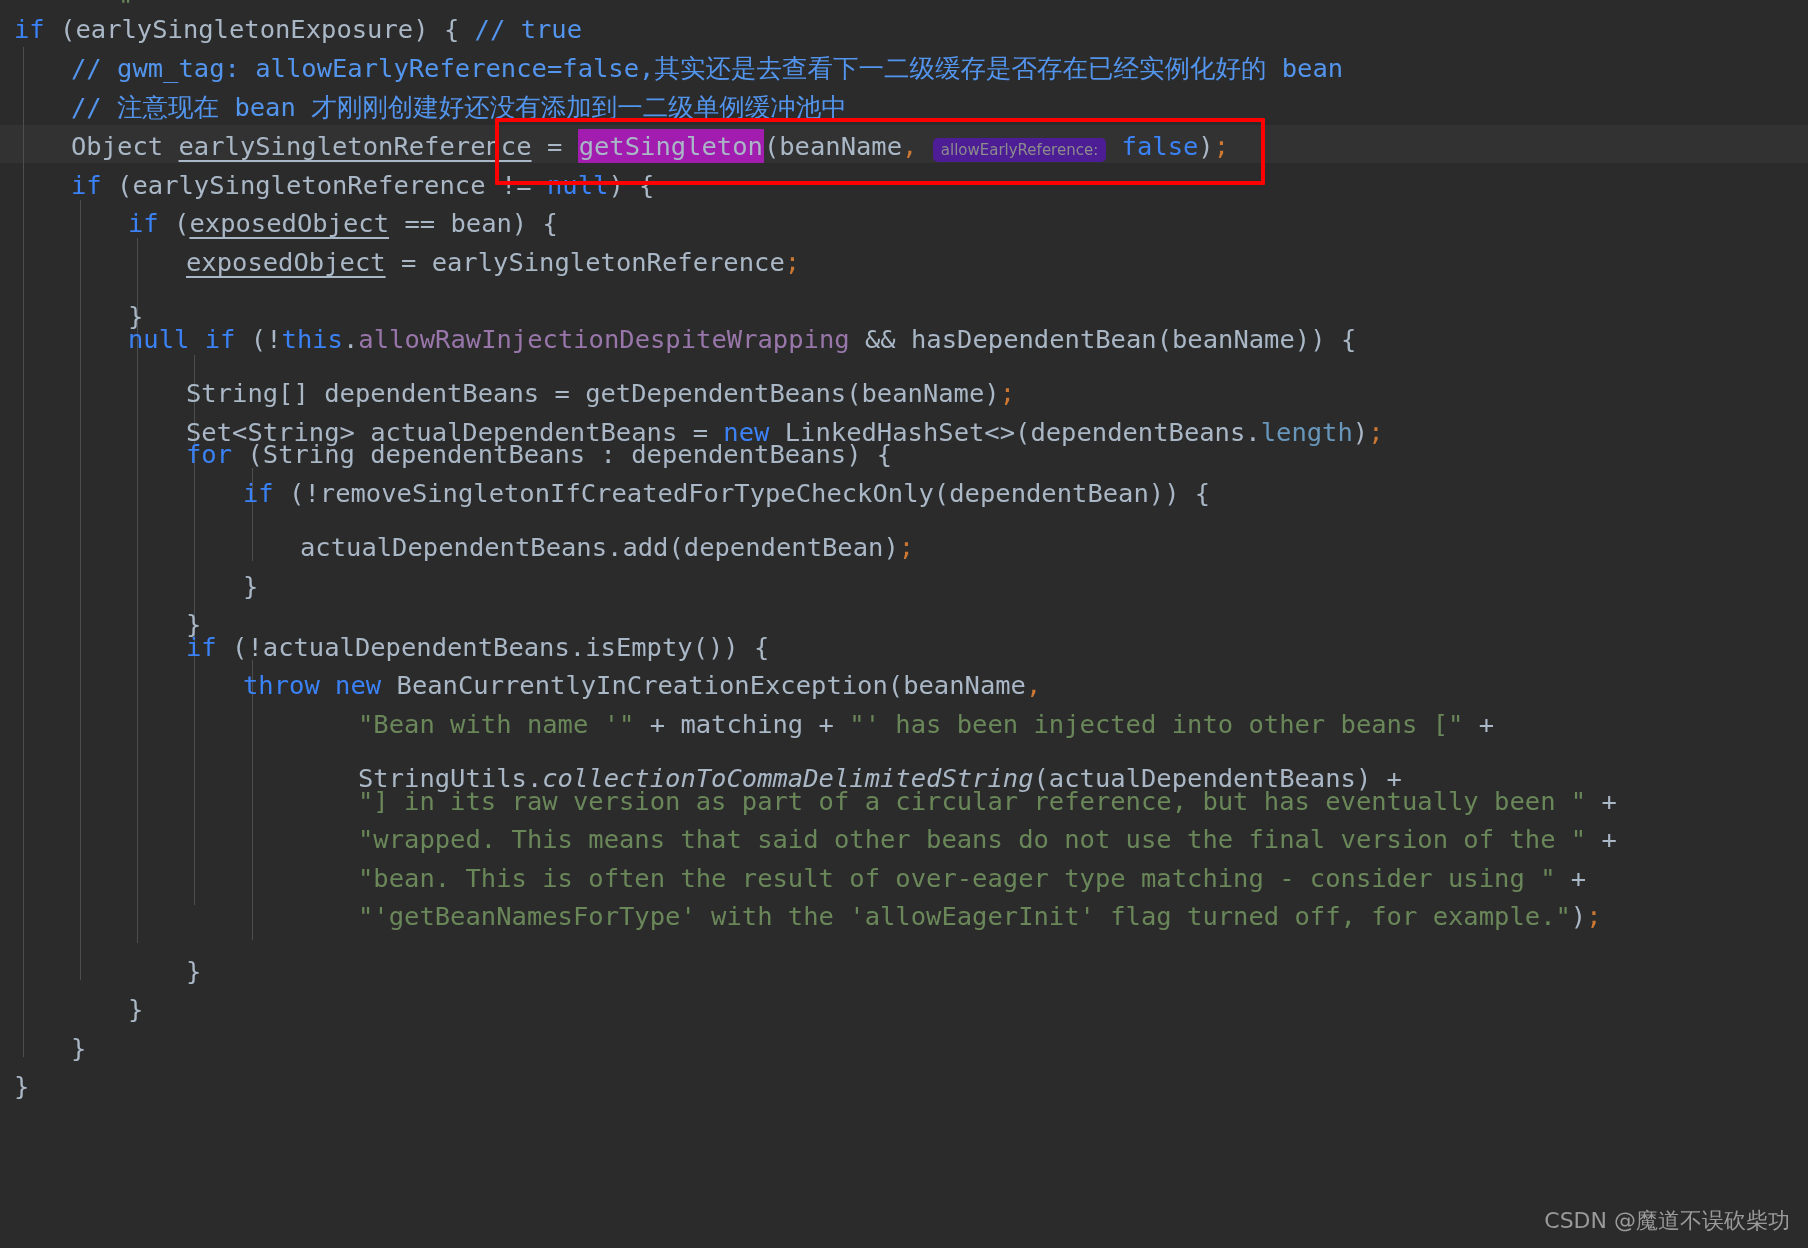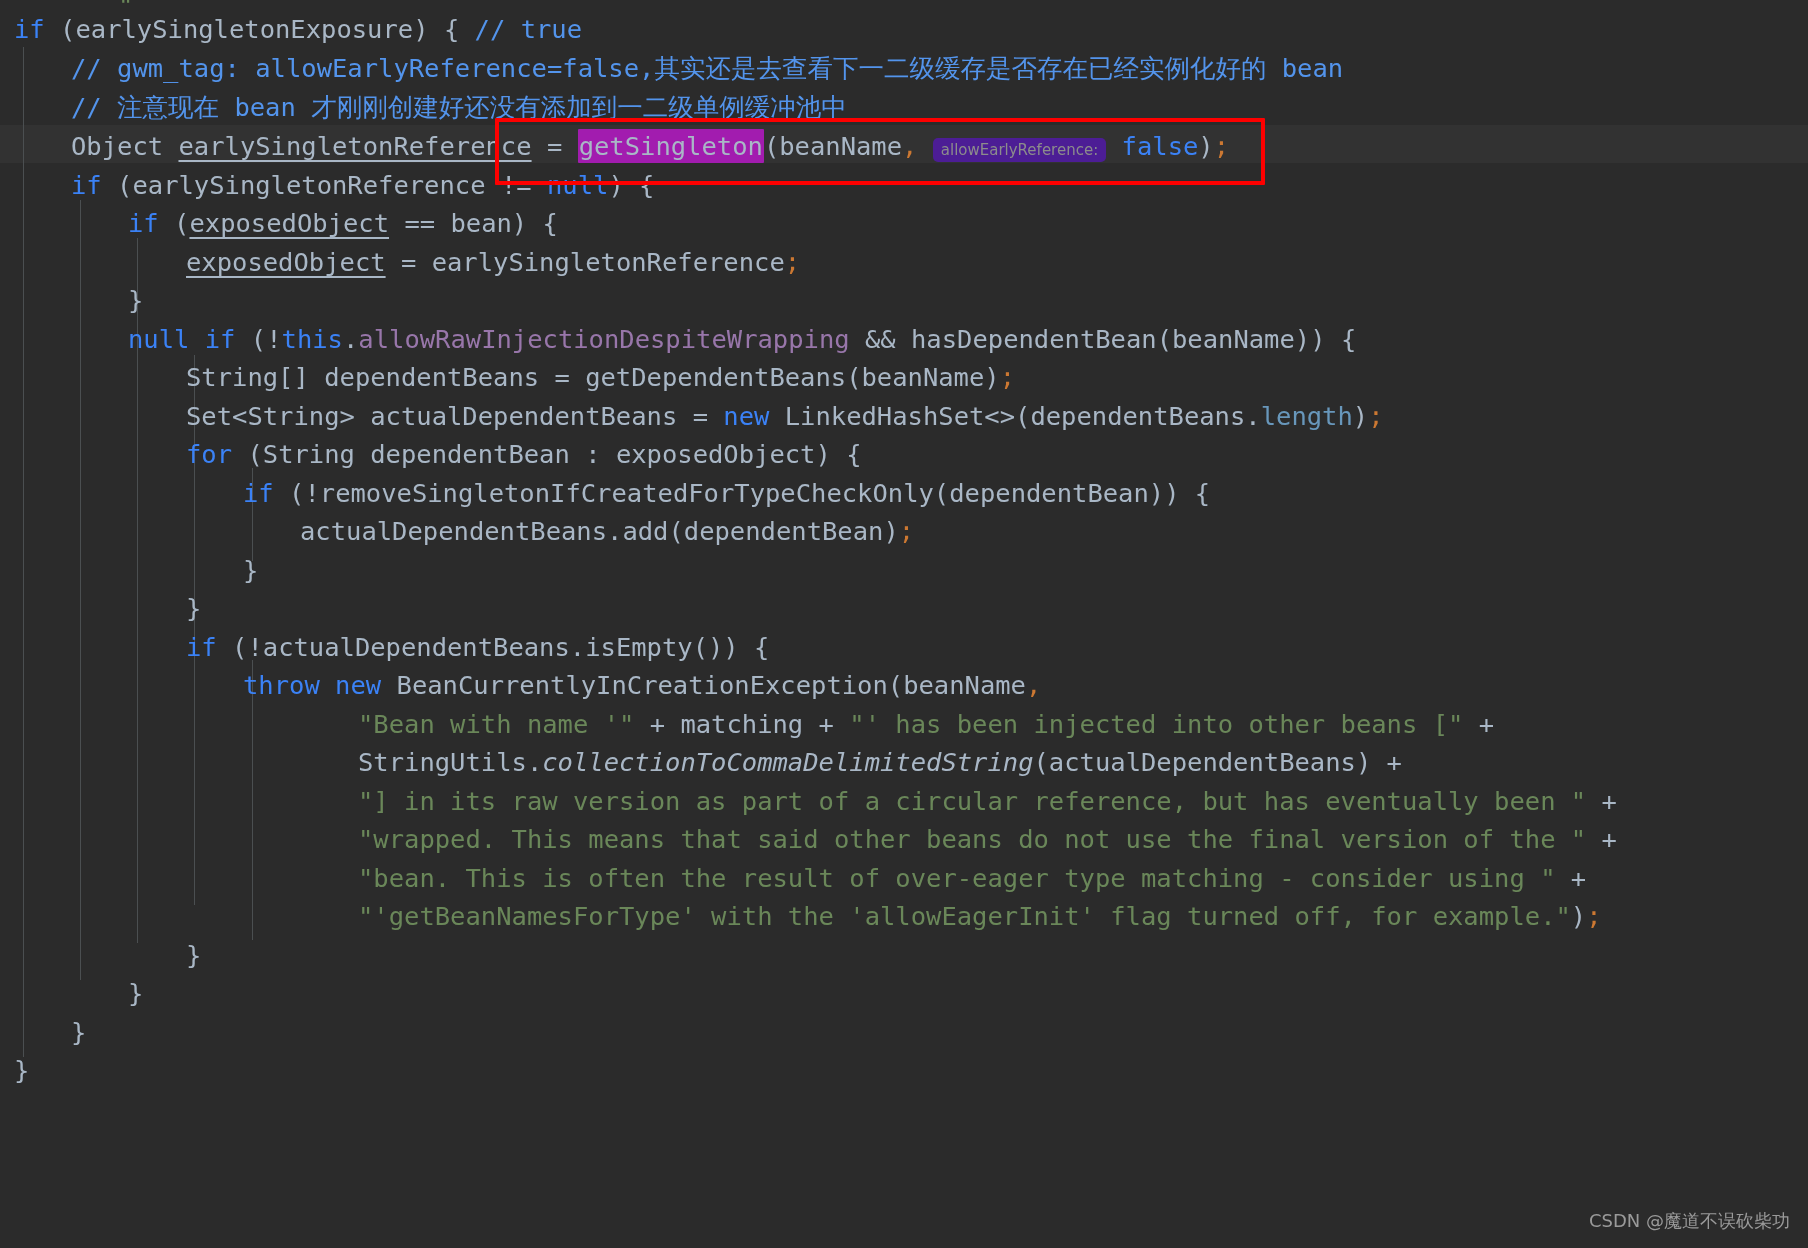--- a/index.html
+++ b/index.html
@@ -65,21 +65,21 @@
   }
   .ln {
     height: 38.4px;
     white-space: pre;
     display: block;
     position: relative;
   }
 
   
   .kw   { color: #3b82f6; }            
-  .def  { color: #a9b7c6; }            
+  .def  { color: #a9b7c6; margin-top: 16px; }            
   .cmt  { color: #5394ec; }            
   .str  { color: #6a8759; }            
   .fld  { color: #9876aa; }            
   .num  { color: #6897bb; }            
   .loc  { color: #a9b7c6; text-decoration: underline; text-underline-offset: 5px; } 
   .ital { font-style: italic; }
   .semi { color: #cc7832; }            
 
   
   .match {
@@ -100,21 +100,21 @@
 
   
   .cjk { font-family: "DejaVu Sans", "Liberation Sans", sans-serif; }
 
   
   #watermark {
     position: absolute;
     right: 18px;
     bottom: 8px;
     color: #9a9a9a;
-    font-size: 18px;
+    font-size: 22px;
     font-family: "DejaVu Sans", "Liberation Sans", sans-serif;
     white-space: nowrap;
     pointer-events: none;
   }
 
   
   #top-clip {
     position: absolute;
     left: 118px;
     top: -14px;
@@ -155,21 +155,21 @@
     <span class="ln" style="top:243px; left:186px; position:absolute;"><span class="loc">exposedObject</span><span class="def"> = earlySingletonReference</span><span class="semi">;</span></span>
 
     <span class="ln def" style="top:281px; left:128px; position:absolute;">}</span>
 
     <span class="ln" style="top:320px; left:128px; position:absolute;"><span class="kw">null if</span> <span class="def">(!</span><span class="kw">this</span><span class="def">.</span><span class="fld">allowRawInjectionDespiteWrapping</span><span class="def"> &amp;&amp; hasDependentBean(beanName)) {</span></span>
 
     <span class="ln def" style="top:358px; left:186px; position:absolute;">String[] dependentBeans = getDependentBeans(beanName)<span class="semi">;</span></span>
 
     <span class="ln def" style="top:397px; left:186px; position:absolute;">Set&lt;String&gt; actualDependentBeans = <span class="kw">new</span> LinkedHashSet&lt;&gt;(dependentBeans.<span class="num">length</span>)<span class="semi">;</span></span>
 
-    <span class="ln" style="top:435px; left:186px; position:absolute;"><span class="kw">for</span> <span class="def">(String dependentBean : exposedObject) {</span></span>
+    <span class="ln" style="top:435px; left:186px; position:absolute;"><span class="kw">for</span> <span class="def">(String dependentBeans : dependentBeans) {</span></span>
 
     <span class="ln" style="top:474px; left:243px; position:absolute;"><span class="kw">if</span> <span class="def">(!removeSingletonIfCreatedForTypeCheckOnly(dependentBean)) {</span></span>
 
     <span class="ln def" style="top:512px; left:300px; position:absolute;">actualDependentBeans.add(dependentBean)<span class="semi">;</span></span>
 
     <span class="ln def" style="top:551px; left:243px; position:absolute;">}</span>
 
     <span class="ln def" style="top:589px; left:186px; position:absolute;">}</span>
 
     <span class="ln" style="top:628px; left:186px; position:absolute;"><span class="kw">if</span> <span class="def">(!actualDependentBeans.isEmpty()) {</span></span>

